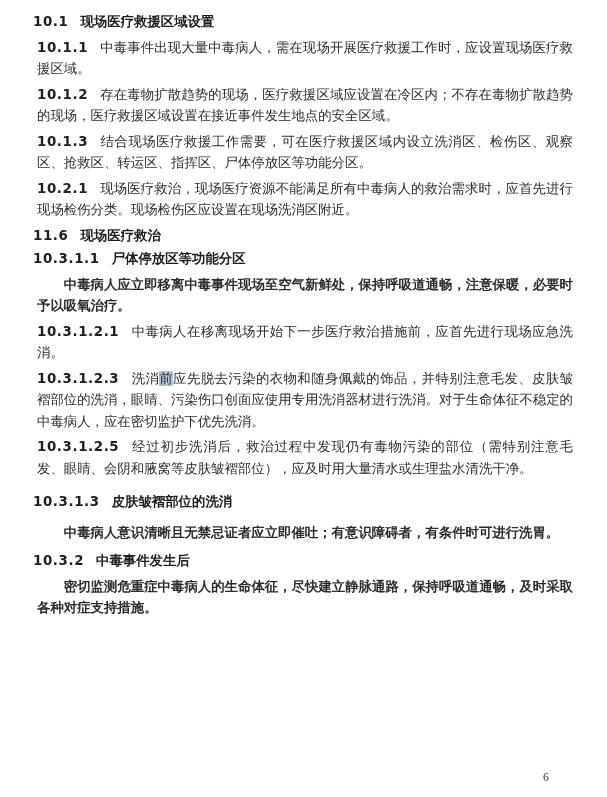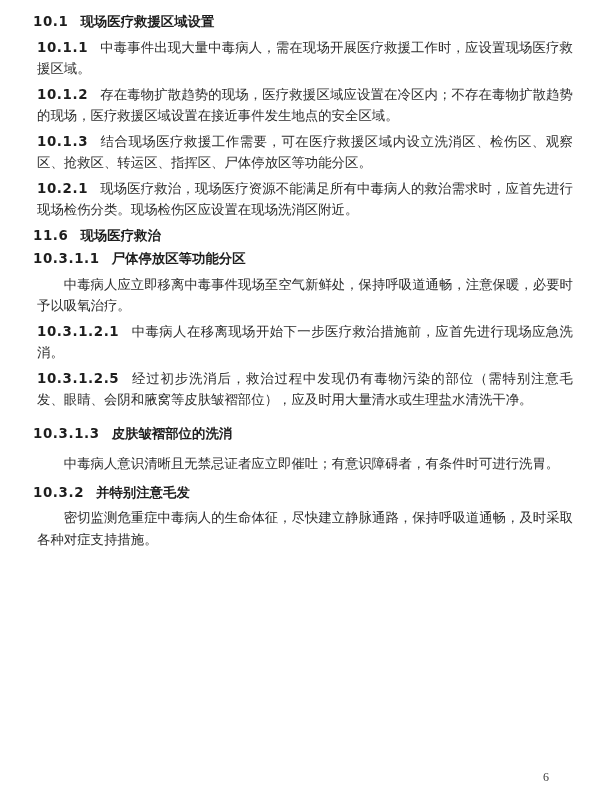--- a/index.html
+++ b/index.html
@@ -38,20 +38,21 @@
   .num {
     font-family: "DejaVu Sans", "Liberation Sans", sans-serif;
     font-weight: bold;
     color: #1e1e1e;
     letter-spacing: 0.6px;
     margin-right: 12px;
     white-space: nowrap;
   }
   p.body-indent {
     text-indent: 2em;
+    font-weight: bold;
   }
   
   .gap-top-lg   { margin-top: 12px !important; }
   .gap-bot-md   { margin-bottom: 9px !important; }
   .gap-top-md   { margin-top: 7px !important; }
   .hl {
     background: #b3c4da;
   }
   .pageno {
     position: absolute;
@@ -85,28 +86,29 @@
 
 
     <p class="h"><span class="num">10.3.1.1</span><span>尸体停放区等功能分区</span></p>
 
     <p class="body-indent"><span>中毒病人应立即移离中毒事件现场至空气新鲜处，保持呼吸道通畅，注意保暖，必要时予以吸氧治疗。</span></p>
 
 
     <p class="clause"><span class="num">10.3.1.2.1</span><span>中毒病人在移离现场开始下一步医疗救治措施前，应首先进行现场应急洗消。</span></p>
 
 
+    <p class="clause"><span class="num">10.3.1.2.3</span><span>洗消</span><span class="hl">前</span><span>应先脱去污染的衣物和随身佩戴的饰品，并特别注意毛发、皮肤皱褶部位的洗消，眼睛、污染伤口创面应使用专用洗消器材进行洗消。对于生命体征不稳定的中毒病人，应在密切监护下优先洗消。</span></p>
 
 
     <p class="clause"><span class="num">10.3.1.2.5</span><span>经过初步洗消后，救治过程中发现仍有毒物污染的部位（需特别注意毛发、眼睛、会阴和腋窝等皮肤皱褶部位），应及时用大量清水或生理盐水清洗干净。</span></p>
 
     <p class="h gap-top-lg gap-bot-md"><span class="num">10.3.1.3</span><span>皮肤皱褶部位的洗消</span></p>
 
     <p class="body-indent"><span>中毒病人意识清晰且无禁忌证者应立即催吐；有意识障碍者，有条件时可进行洗胃。</span></p>
 
-    <p class="h gap-top-md"><span class="num">10.3.2</span><span>并特别注意毛发</span></p>
+    <p class="h gap-top-md"><span class="num">10.3.2</span><span>中毒事件发生后</span></p>
 
     <p class="body-indent"><span>密切监测危重症中毒病人的生命体征，尽快建立静脉通路，保持呼吸道通畅，及时采取各种对症支持措施。</span></p>
 
   </div>
 
   <div class="pageno">6</div>
 </div>
 
 </body></html>

